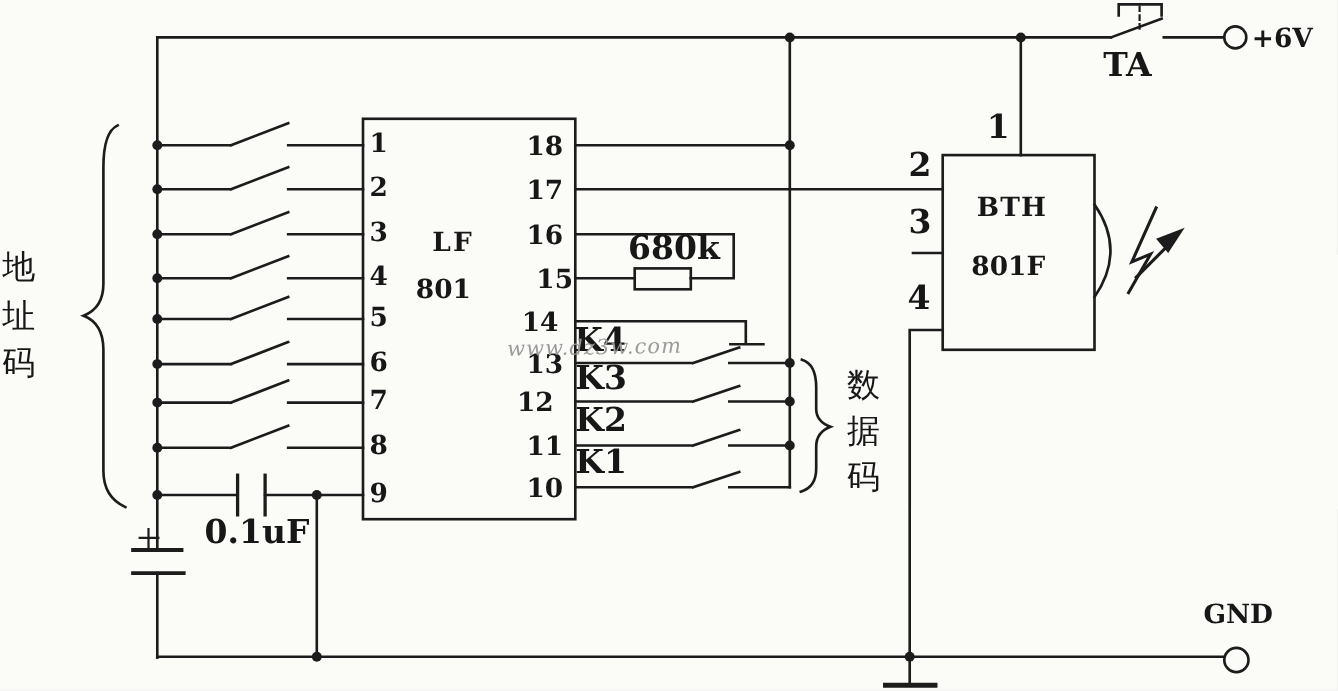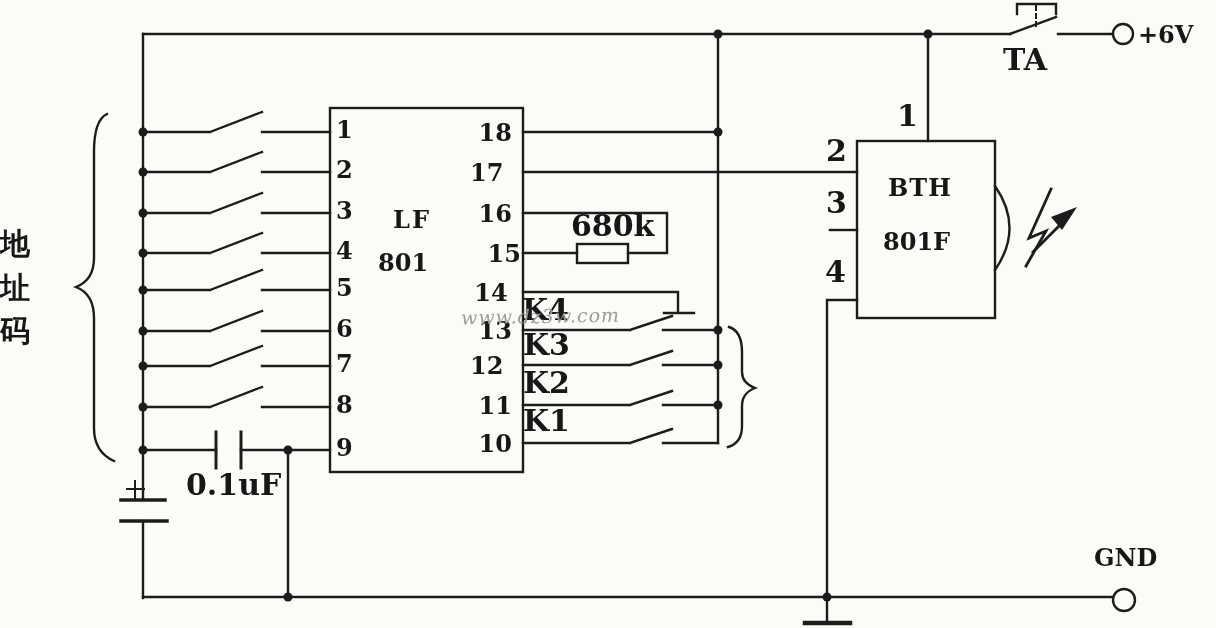--- a/index.html
+++ b/index.html
@@ -18,21 +18,22 @@
     color:#171717;
     line-height:1;
     white-space:nowrap;
   }
   .f30{font-size:30px}
   .f32{font-size:24px}
   .vert{
     white-space:normal;
     width:34px;
     word-break:break-all;
-    font-weight:700;
+    text-align:center;
+    font-weight:400;
   }
   .watermark{
     position:absolute;
     font-family:"DejaVu Serif","Liberation Serif",serif;
     font-style:italic;
     font-weight:400;
     color:#9b9b9b;
     font-size:19px;
     letter-spacing:1px;
     white-space:nowrap;
@@ -150,21 +151,21 @@
   <div class="t f32" style="left:336px;top:158px">2</div>
   <div class="t f32" style="left:336px;top:199px">3</div>
   <div class="t f32" style="left:336px;top:239px">4</div>
   <div class="t f32" style="left:336px;top:276px">5</div>
   <div class="t f32" style="left:336px;top:317px">6</div>
   <div class="t f32" style="left:336px;top:352px">7</div>
   <div class="t f32" style="left:336px;top:393px">8</div>
   <div class="t f32" style="left:336px;top:436px">9</div>
 
   <div class="t f32" style="left:470px;width:42px;text-align:right;top:121px">18</div>
-  <div class="t f32" style="left:470px;width:42px;text-align:left;top:161px">17</div>
+  <div class="t f32" style="left:470px;width:42px;text-align:right;top:161px">17</div>
   <div class="t f32" style="left:470px;width:42px;text-align:right;top:202px">16</div>
   <div class="t f32" style="left:479px;width:42px;text-align:right;top:242px">15</div>
   <div class="t f32" style="left:470px;width:42px;text-align:center;top:281px">14</div>
   <div class="t f32" style="left:470px;width:42px;text-align:right;top:319px">13</div>
   <div class="t f32" style="left:470px;width:42px;text-align:left;top:354px">12</div>
   <div class="t f32" style="left:470px;width:42px;text-align:right;top:394px">11</div>
   <div class="t f32" style="left:470px;width:42px;text-align:right;top:432px">10</div>
 
   <div class="t f32" style="left:393px;top:208px;letter-spacing:2px">LF</div>
   <div class="t f32" style="left:378px;top:251px">801</div>
@@ -183,16 +184,17 @@
   <div class="t f30" style="left:826px;top:188px">3</div>
   <div class="t f30" style="left:825px;top:257px">4</div>
 
   <div class="t f30" style="left:1003px;top:45px">TA</div>
   <div class="t f32" style="left:1138px;top:23px">+6V</div>
   <div class="t f32" style="left:1094px;top:546px">GND</div>
 
   <div class="t f30" style="left:186px;top:470px">0.1uF</div>
 
   <div class="t vert" style="left:0px;top:222px;font-size:30px;line-height:1.45">地址码</div>
+  <div class="t vert" style="left:768px;top:330px;font-size:30px;line-height:1.4">数据码</div>
 
   <div class="watermark" style="left:461px;top:305px;transform:rotate(-1deg)">www.dz3w.com</div>
 
 </div>
 
 </body></html>

